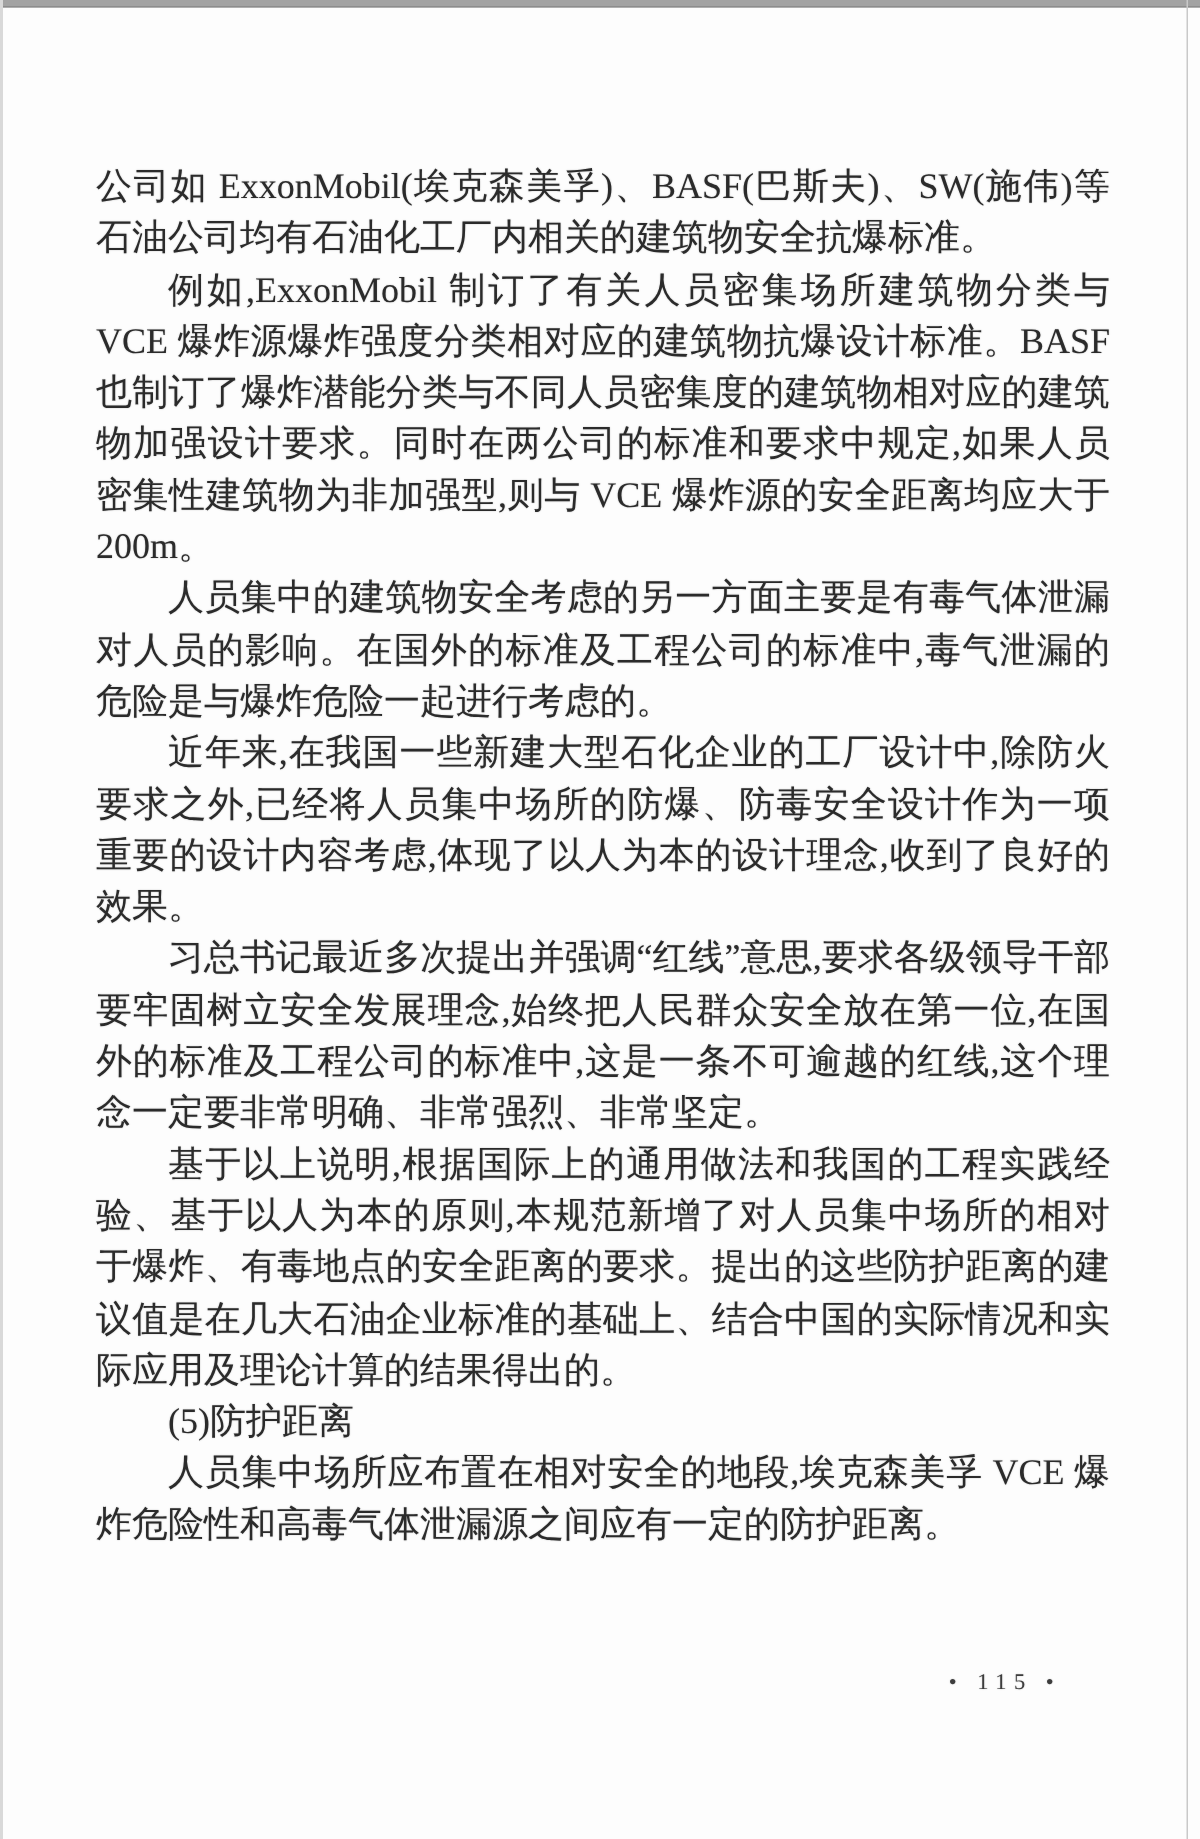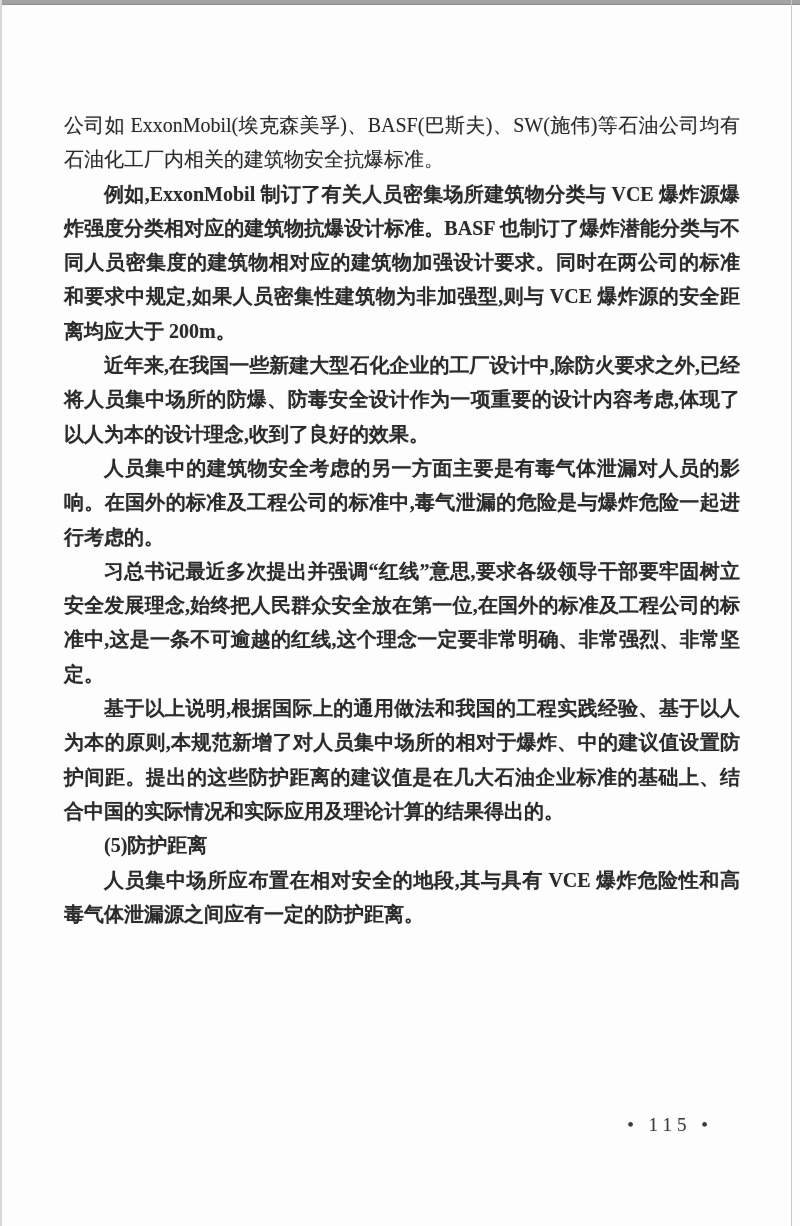--- a/index.html
+++ b/index.html
@@ -39,60 +39,59 @@
     height: 100%;
     background: #c9c9c9;
   }
   
   .text-block {
     position: absolute;
     left: 64px;
     top: 108px;
     width: 676px;
     color: #2b2b2b;
-    font-size: 20px;
+    font-size: 24px;
     line-height: 34.3px;
     text-align: justify;
     text-shadow: 0 0 1px rgba(40,40,40,0.35);
   }
   .text-block p {
     margin: 0;
     padding: 0;
   }
   .text-block p.indent {
     text-indent: 2em;
-    font-weight: bold;
   }
   .page-number {
     position: absolute;
     top: 1114px;
     left: 615px;
     width: 110px;
     text-align: center;
-    font-size: 19px;
+    font-size: 15px;
     letter-spacing: 5px;
     color: #3d3d3d;
     text-shadow: 0 0 1px rgba(40,40,40,0.3);
   }
 </style>
 </head>
 <body>
 
 <div class="page">
 
   <div class="scan-top-edge"></div>
   <div class="scan-left-edge"></div>
   <div class="scan-right-edge"></div>
 
   <div class="text-block">
     <p>公司如 ExxonMobil(埃克森美孚)、BASF(巴斯夫)、SW(施伟)等石油公司均有石油化工厂内相关的建筑物安全抗爆标准。</p>
     <p class="indent">例如,ExxonMobil 制订了有关人员密集场所建筑物分类与 VCE 爆炸源爆炸强度分类相对应的建筑物抗爆设计标准。BASF 也制订了爆炸潜能分类与不同人员密集度的建筑物相对应的建筑物加强设计要求。同时在两公司的标准和要求中规定,如果人员密集性建筑物为非加强型,则与 VCE 爆炸源的安全距离均应大于 200m。</p>
+    <p class="indent">人员集中的建筑物安全考虑的另一方面主要是有毒气体泄漏对人员的影响。在国外的标准及工程公司的标准中,毒气泄漏的危险是与爆炸危险一起进行考虑的。</p>
     <p class="indent">近年来,在我国一些新建大型石化企业的工厂设计中,除防火要求之外,已经将人员集中场所的防爆、防毒安全设计作为一项重要的设计内容考虑,体现了以人为本的设计理念,收到了良好的效果。</p>
-    <p class="indent">人员集中的建筑物安全考虑的另一方面主要是有毒气体泄漏对人员的影响。在国外的标准及工程公司的标准中,毒气泄漏的危险是与爆炸危险一起进行考虑的。</p>
     <p class="indent">习总书记最近多次提出并强调“红线”意思,要求各级领导干部要牢固树立安全发展理念,始终把人民群众安全放在第一位,在国外的标准及工程公司的标准中,这是一条不可逾越的红线,这个理念一定要非常明确、非常强烈、非常坚定。</p>
-    <p class="indent">基于以上说明,根据国际上的通用做法和我国的工程实践经验、基于以人为本的原则,本规范新增了对人员集中场所的相对于爆炸、中的建议值设置防护间距。提出的这些防护距离的建议值是在几大石油企业标准的基础上、结合中国的实际情况和实际应用及理论计算的结果得出的。</p>
+    <p class="indent">基于以上说明,根据国际上的通用做法和我国的工程实践经验、基于以人为本的原则,本规范新增了对人员集中场所的相对于爆炸、有毒地点的安全距离的要求。提出的这些防护距离的建议值是在几大石油企业标准的基础上、结合中国的实际情况和实际应用及理论计算的结果得出的。</p>
     <p class="indent">(5)防护距离</p>
-    <p class="indent">人员集中场所应布置在相对安全的地段,其与具有 VCE 爆炸危险性和高毒气体泄漏源之间应有一定的防护距离。</p>
+    <p class="indent">人员集中场所应布置在相对安全的地段,埃克森美孚 VCE 爆炸危险性和高毒气体泄漏源之间应有一定的防护距离。</p>
   </div>
 
   <div class="page-number">• 115 •</div>
 
 </div>
 
 </body></html>

